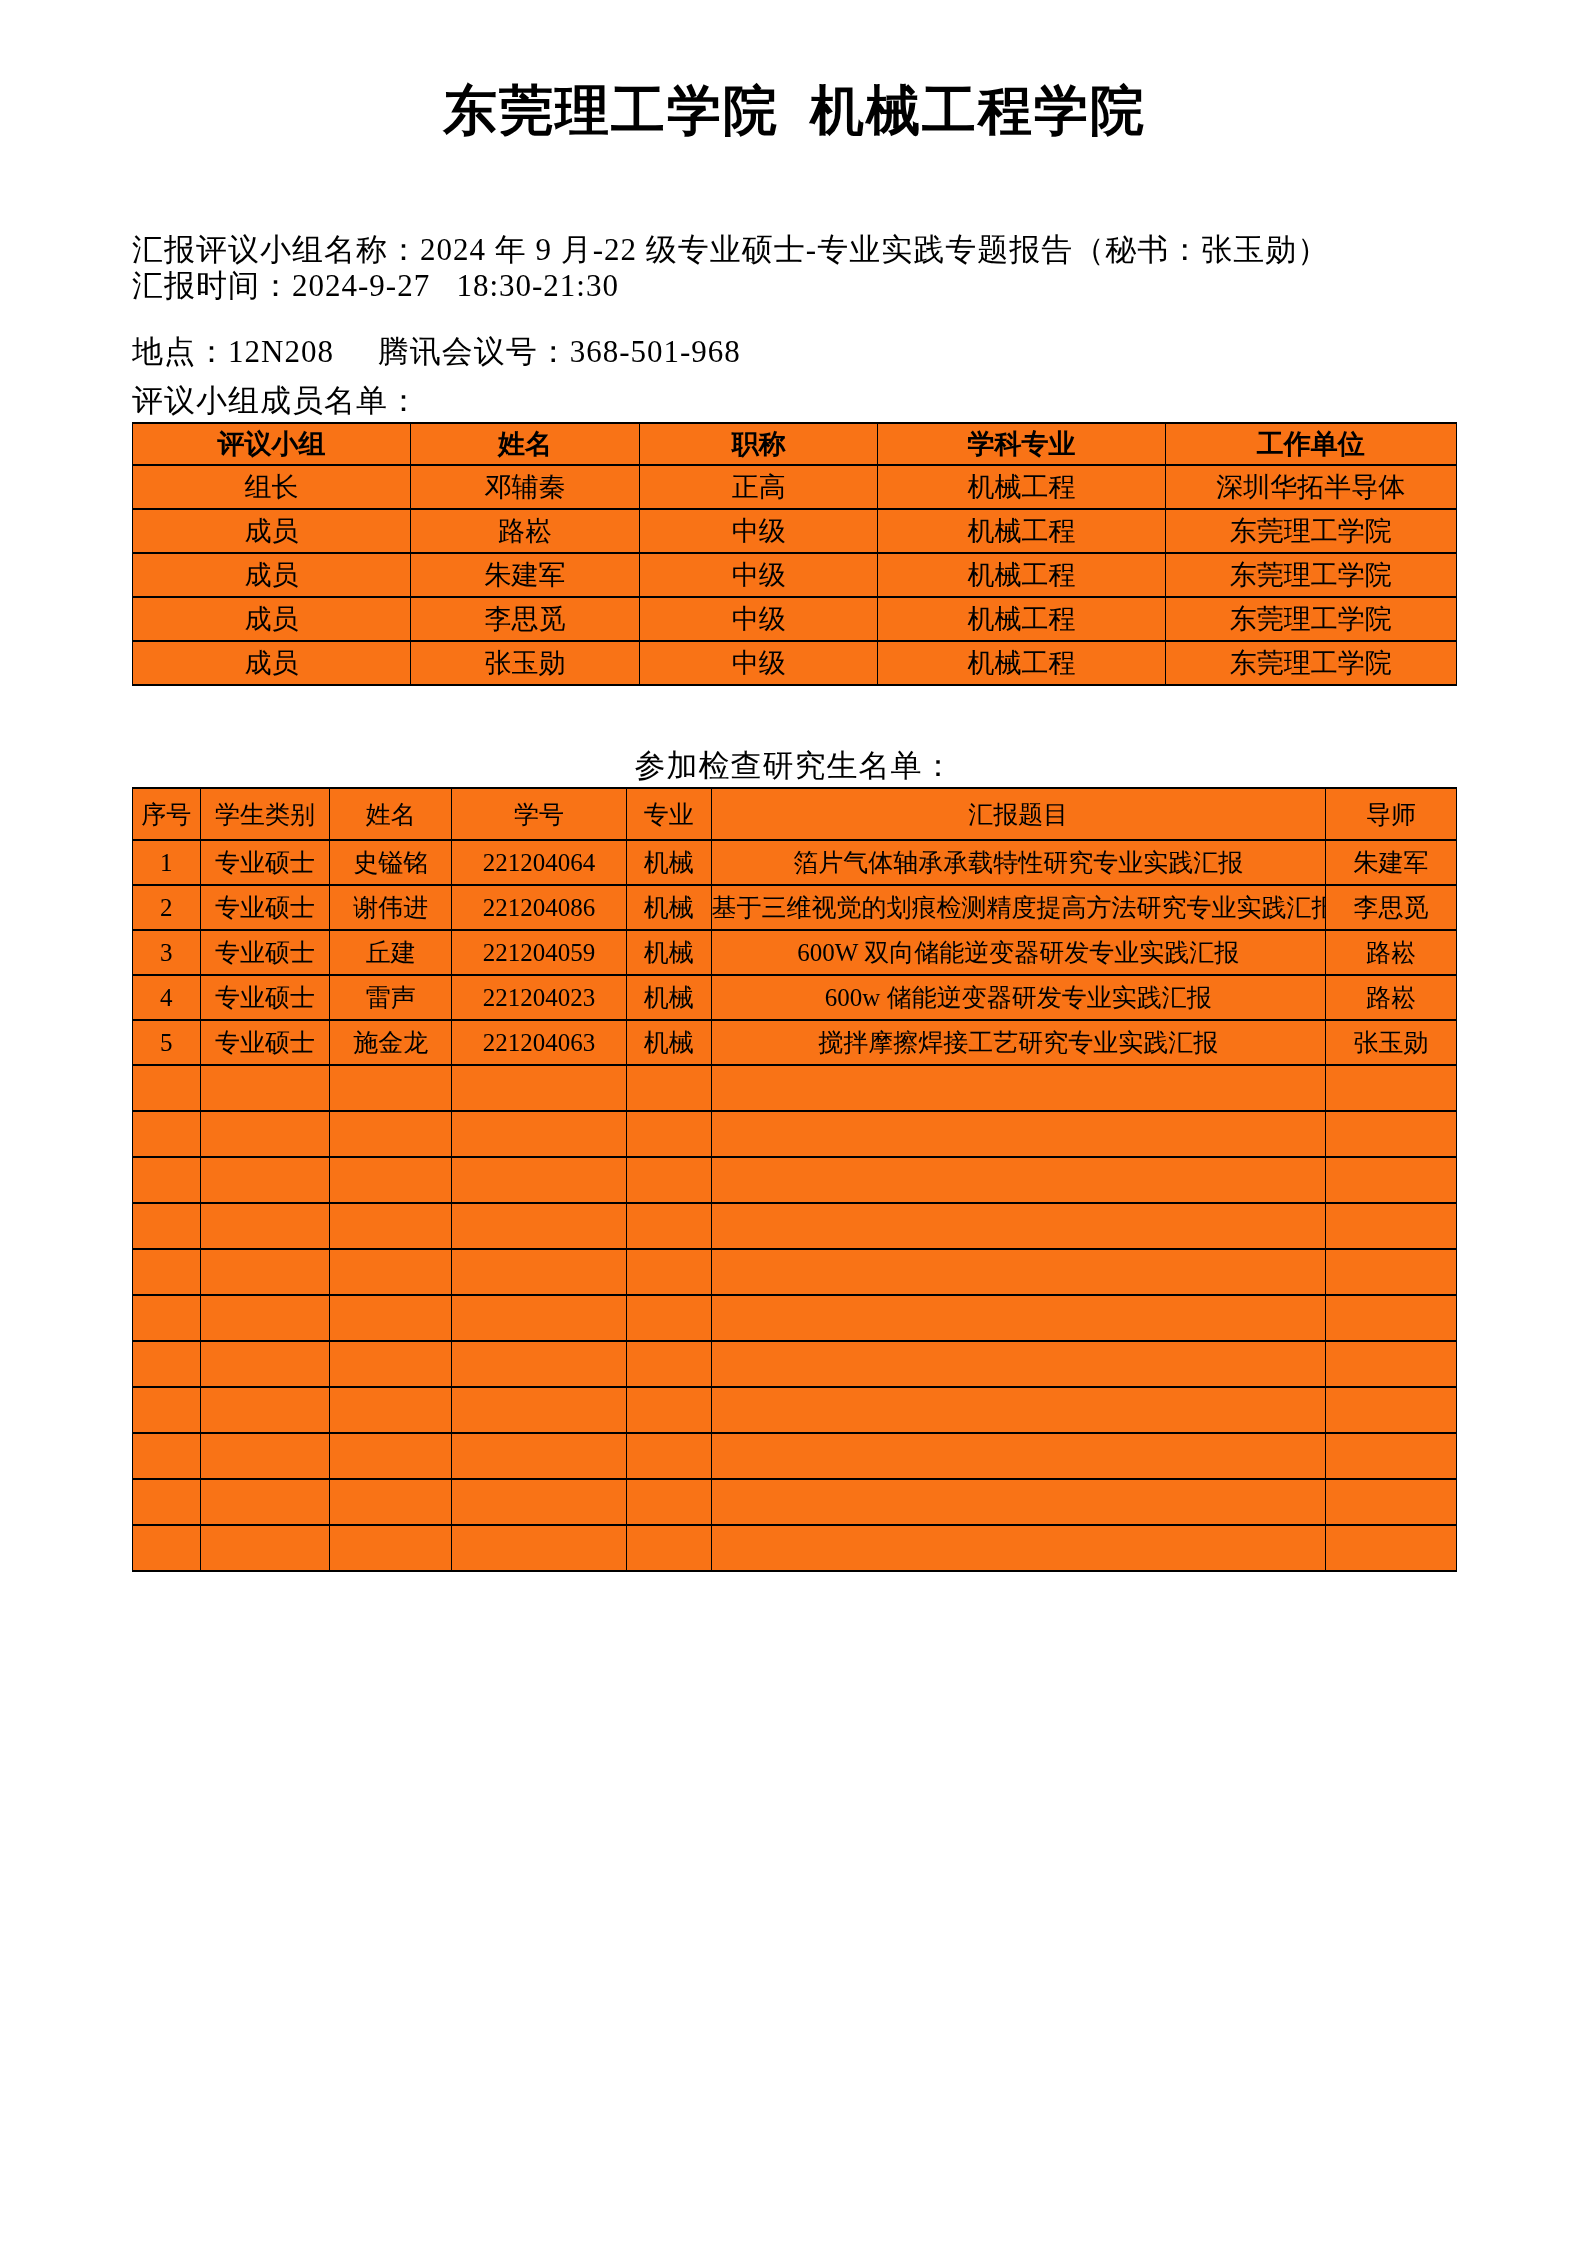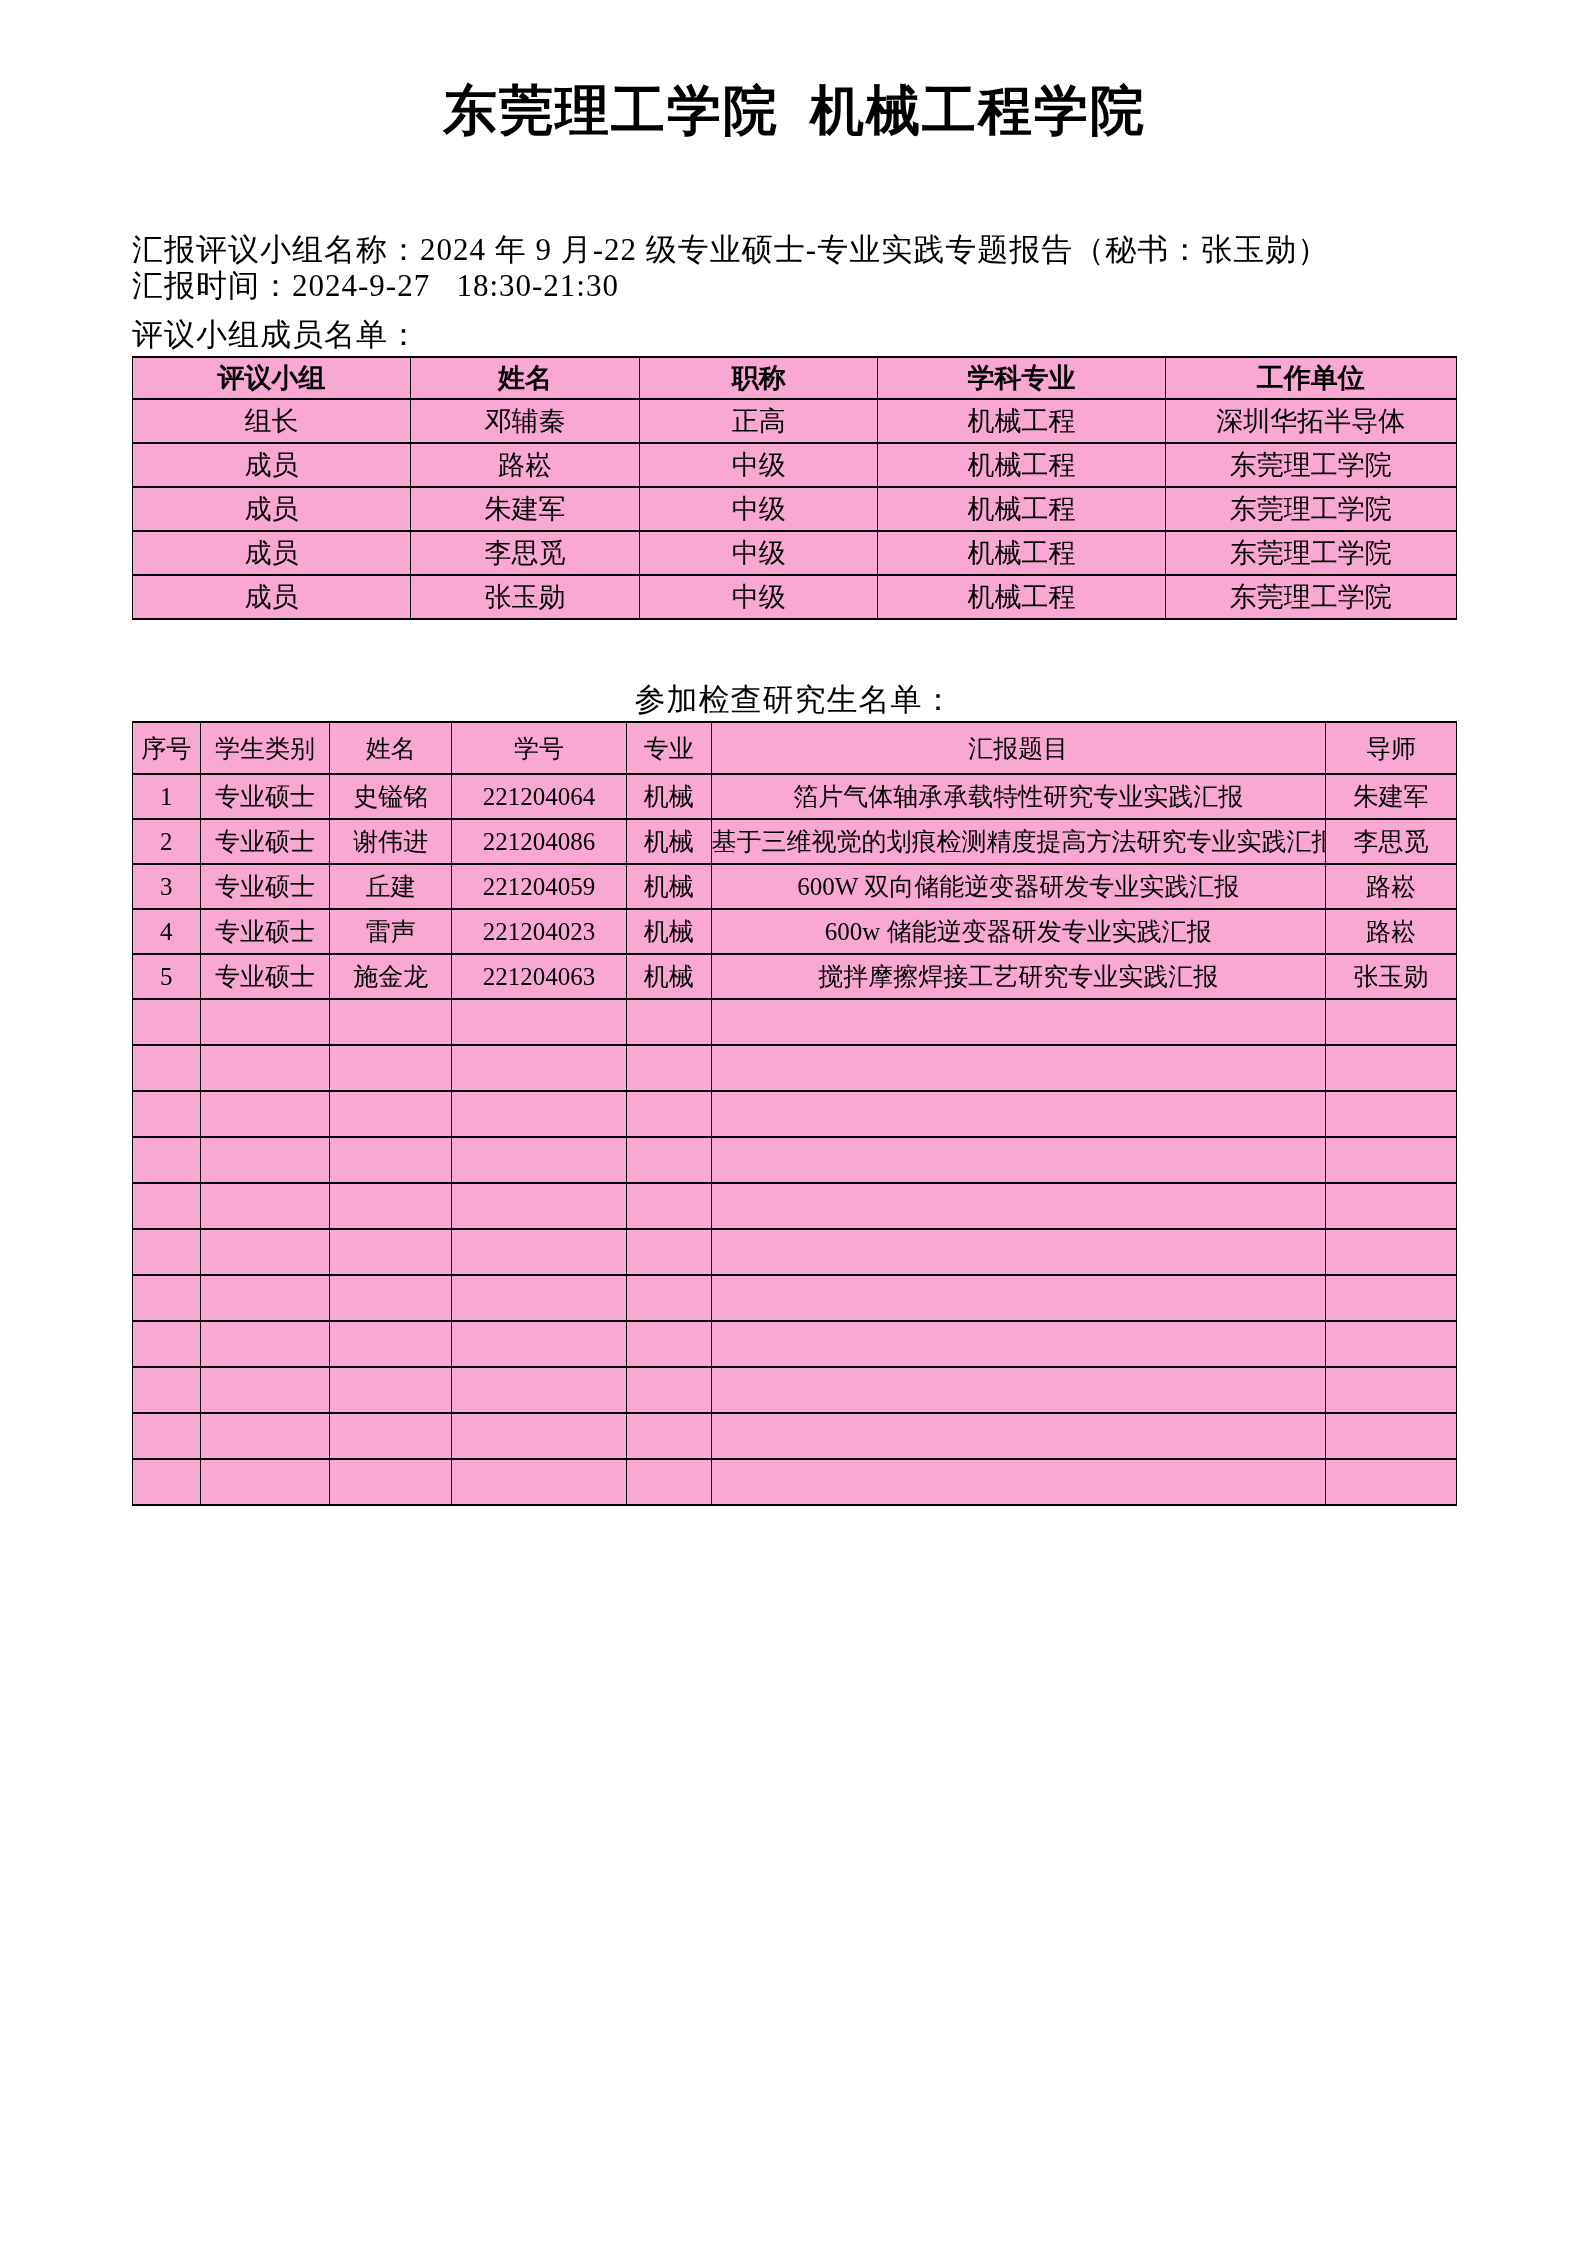--- a/index.html
+++ b/index.html
@@ -34,21 +34,21 @@
   .line2 { }
   .line3 { margin-top:30px; }
   .section-title {
     font-size:31px; line-height:36px;
     white-space:pre-wrap; letter-spacing:1px;
   }
   .sec1 { margin-top:13px; }
   .sec2 { margin-top:62px;text-align:center; }
   table {
     width:100%; border-collapse:collapse;
-    table-layout:fixed; background:#f9a8d4;
+    table-layout:fixed; background:#f97316;
   }
   .t1 { margin-top:3px; }
   .t2 { margin-top:3px; }
   th, td {
     border-left:1px solid #000; border-right:1px solid #000;
     border-top:2px solid #000; border-bottom:2px solid #000;
     text-align:center; vertical-align:middle;
     overflow:hidden; white-space:nowrap;
   }
   .t1 th { font-size:27px; font-weight:bold; height:42px; }
@@ -60,20 +60,21 @@
 </head>
 <body>
 
 <div class="page">
   <div class="content">
 
     <div class="doc-title">东莞理工学院  机械工程学院</div>
 
     <div class="info-line line1">汇报评议小组名称：2024 年 9 月-22 级专业硕士-专业实践专题报告（秘书：张玉勋）</div>
     <div class="info-line line2">汇报时间：2024-9-27   18:30-21:30</div>
+    <div class="info-line line3">地点：12N208     腾讯会议号：368-501-968</div>
 
     <div class="section-title sec1">评议小组成员名单：</div>
 
     <table class="t1">
       <colgroup>
         <col style="width:21%">
           <col style="width:17.3%">
           <col style="width:18%">
           <col style="width:21.7%">
           <col style="width:22%">

